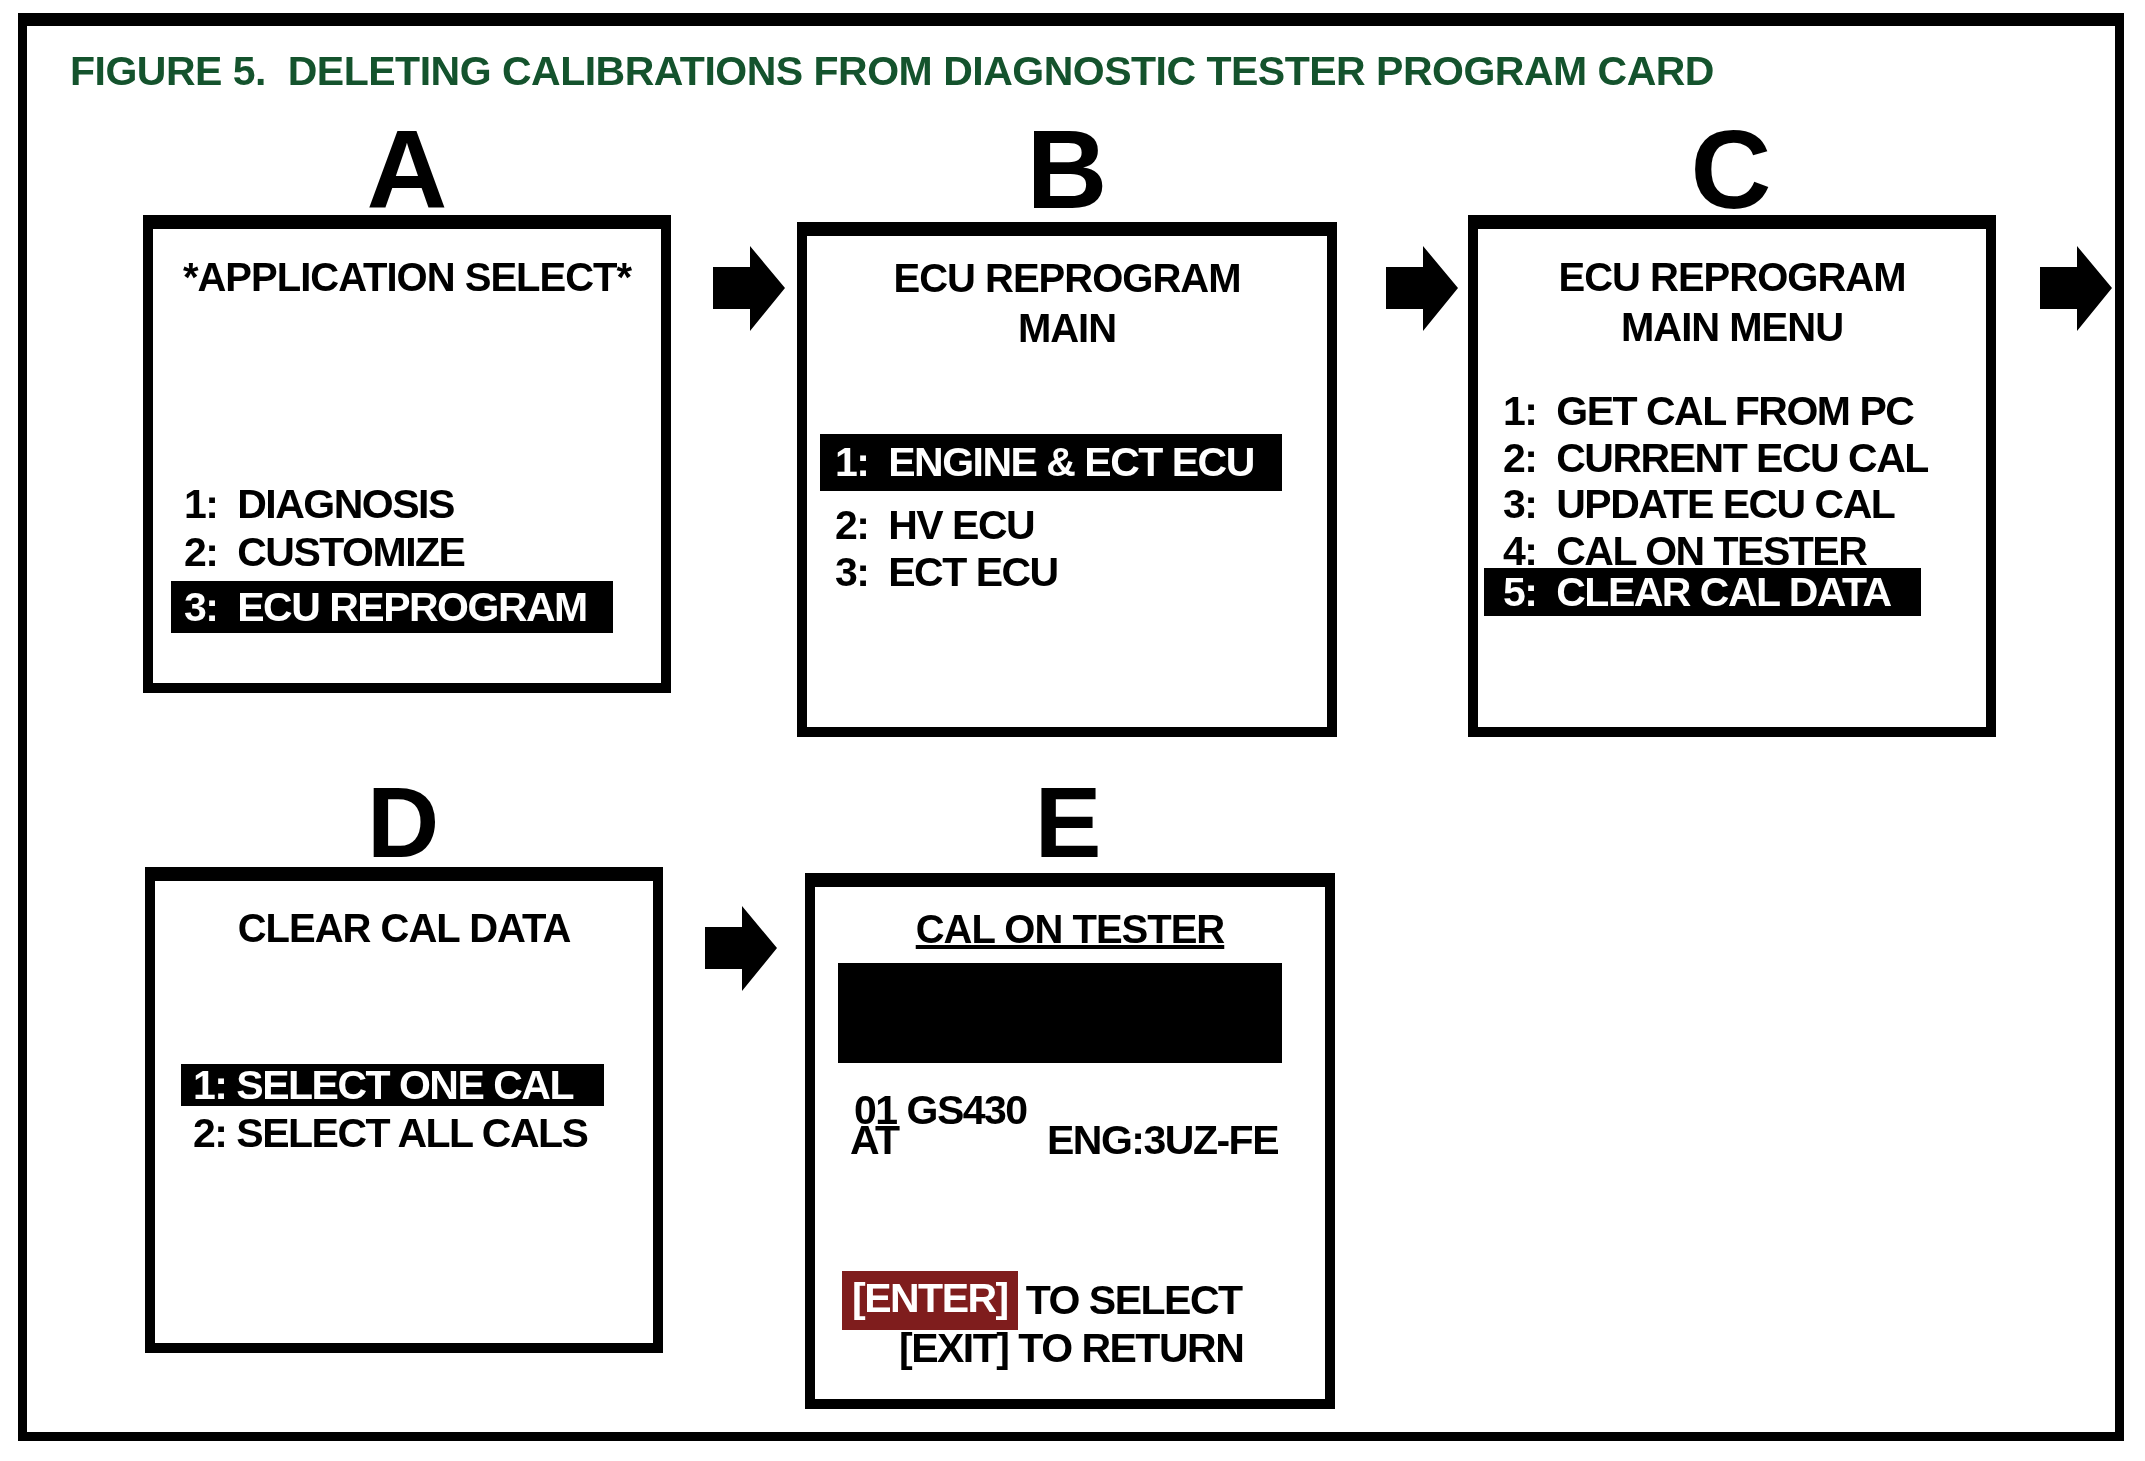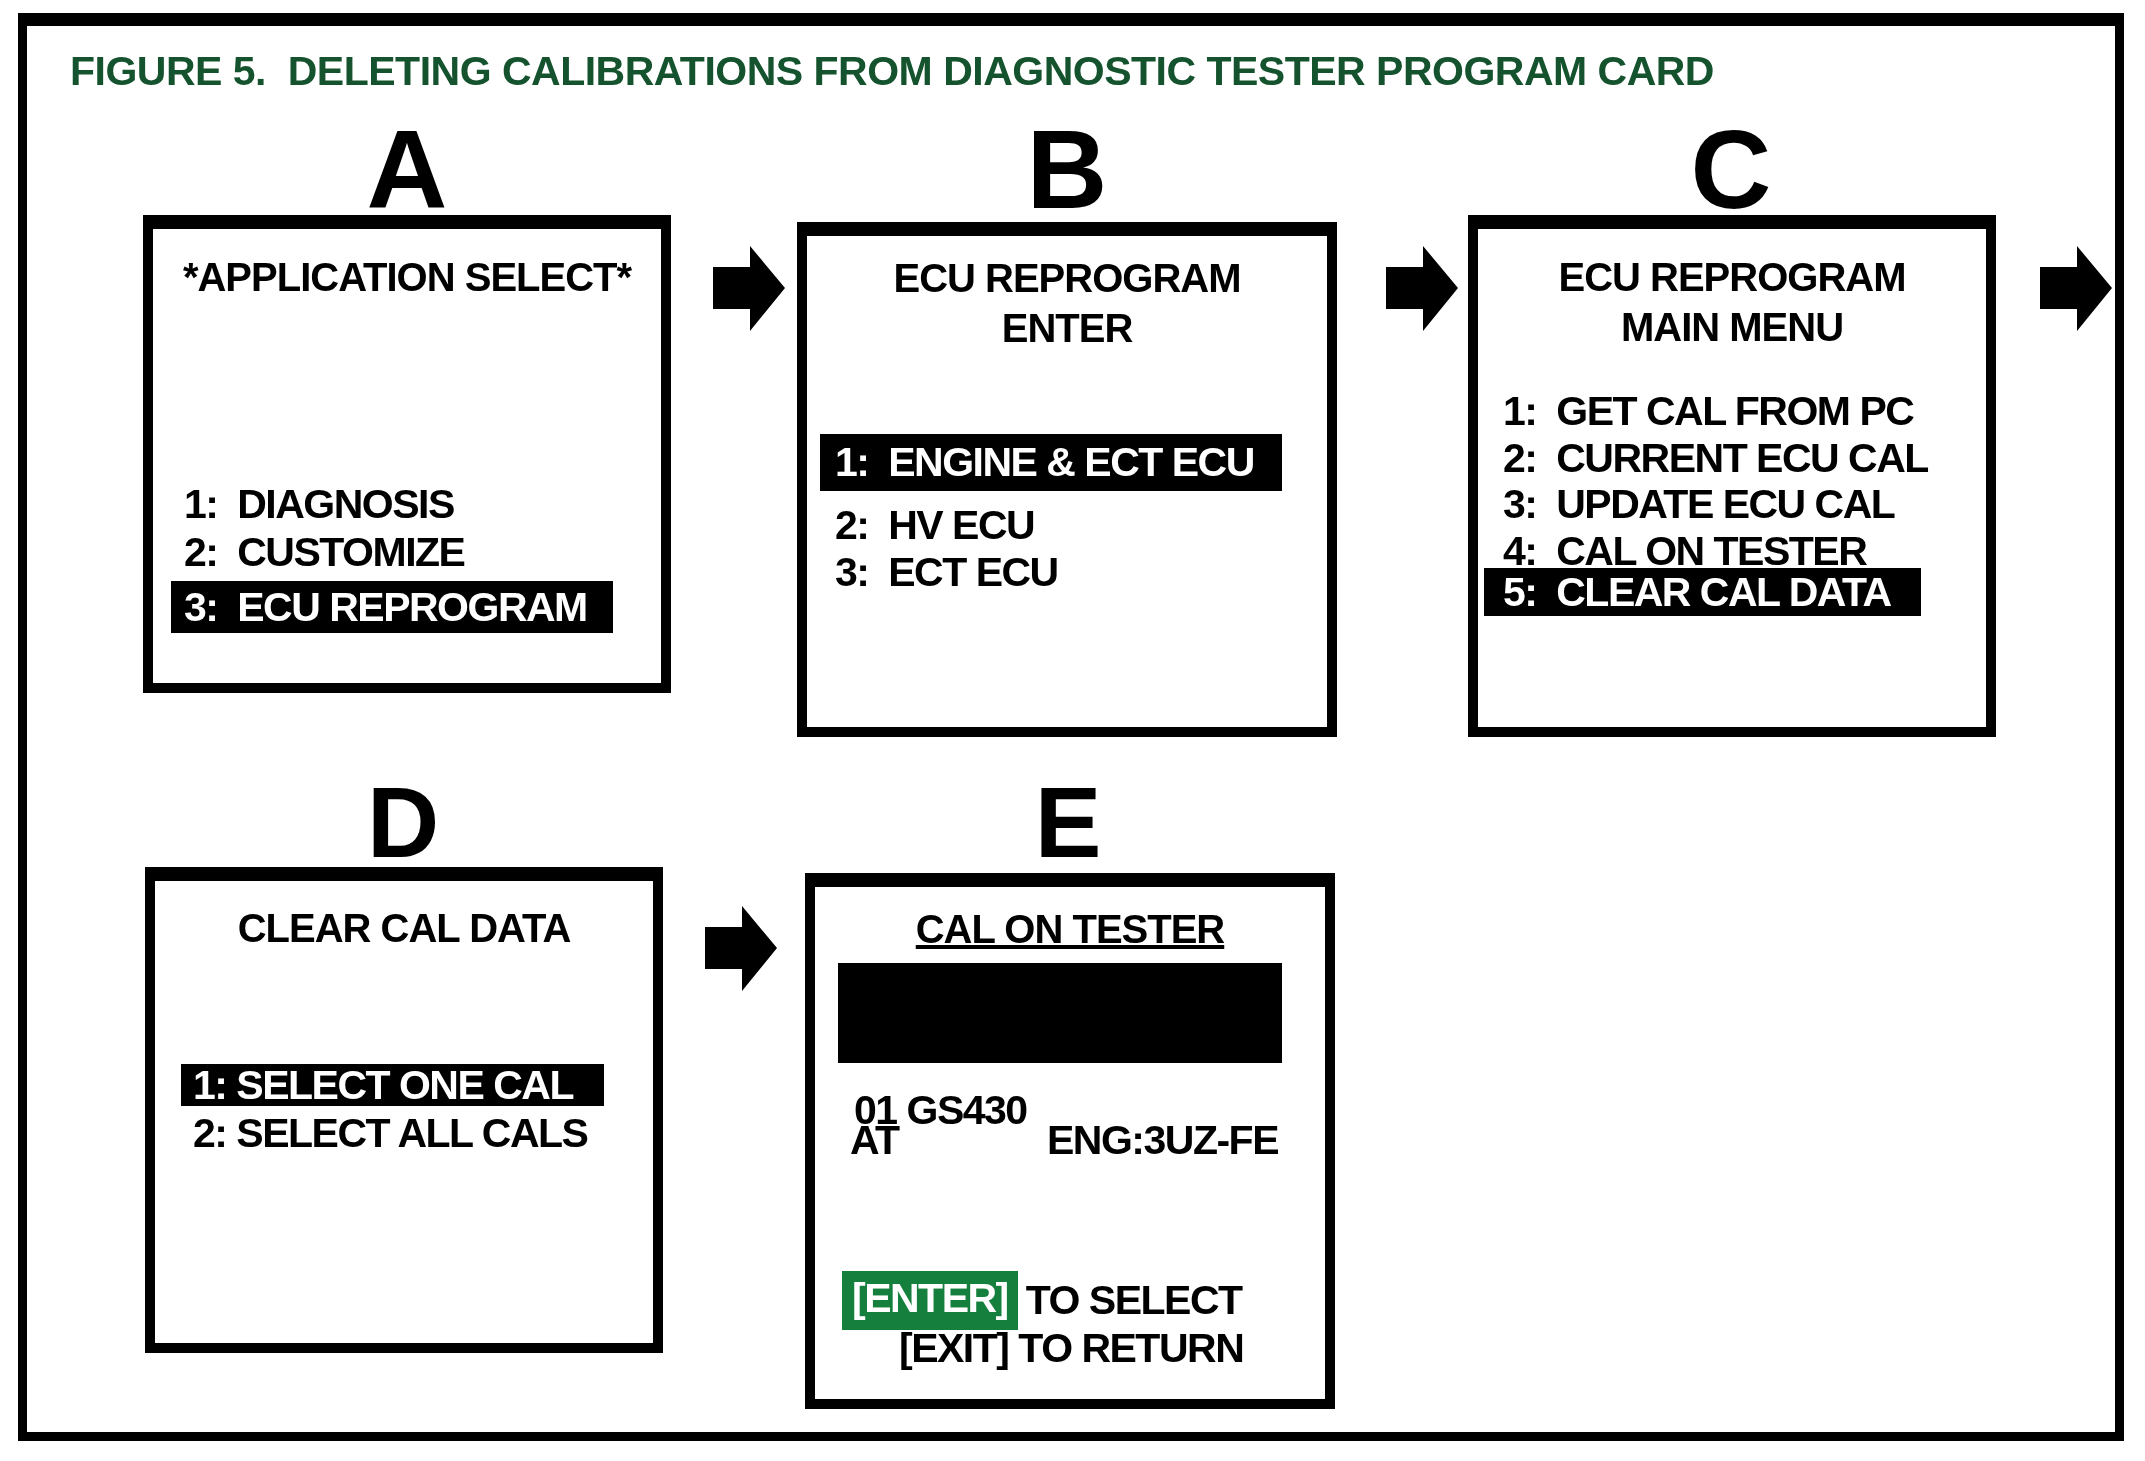--- a/index.html
+++ b/index.html
@@ -51,21 +51,21 @@
   .cal-line{line-height:47px;display:flex;justify-content:space-between;}
   .cal-line2{
     position:absolute;display:flex;justify-content:space-between;
     font-size:41px;font-weight:bold;letter-spacing:-1.5px;white-space:pre;color:#000;
   }
   .footer-line{
     position:absolute;display:flex;align-items:center;
     font-size:41px;font-weight:bold;letter-spacing:-1.5px;white-space:pre;color:#000;
   }
   .key-hl{
-    background:#15803d;color:#fff;display:inline-block;
+    background:#7f1d1d;color:#fff;display:inline-block;
     padding:4px 10px 8px 10px;margin-right:8px;
   }
 </style>
 </head>
 <body>
 
 <div class="outer-border"></div>
 
 <div class="fig-title" style="color: #14532d;">FIGURE 5.  DELETING CALIBRATIONS FROM DIAGNOSTIC TESTER PROGRAM CARD</div>
 
@@ -81,21 +81,21 @@
   <div class="mi" style="left:31px;top:300px;">2:  CUSTOMIZE</div>
   <div class="bar" style="left:18px;top:352px;width:442px;height:52px;padding-left:13px;">3:  ECU REPROGRAM</div>
 </div>
 
 <svg class="arrow" style="left:713px;top:246px;" width="72" height="85" viewBox="0 0 72 85">
   <polygon points="0,21 37,21 37,0 72,42 37,85 37,63 0,63" fill="#000"></polygon>
 </svg>
 
 <div class="screen" style="left:797px;top:222px;width:540px;height:515px;">
   <div class="hdr" style="top:20px;">ECU REPROGRAM</div>
-  <div class="hdr" style="top:70px;">ENTER</div>
+  <div class="hdr" style="top:70px;">MAIN</div>
   <div class="bar" style="left:13px;top:198px;width:462px;height:57px;padding-left:15px;">1:  ENGINE &amp; ECT ECU</div>
   <div class="mi" style="left:28px;top:266px;">2:  HV ECU</div>
   <div class="mi" style="left:28px;top:313px;">3:  ECT ECU</div>
 </div>
 
 <svg class="arrow" style="left:1386px;top:246px;" width="72" height="85" viewBox="0 0 72 85">
   <polygon points="0,21 37,21 37,0 72,42 37,85 37,63 0,63" fill="#000"></polygon>
 </svg>
 
 <div class="screen" style="left:1468px;top:215px;width:528px;height:522px;">

